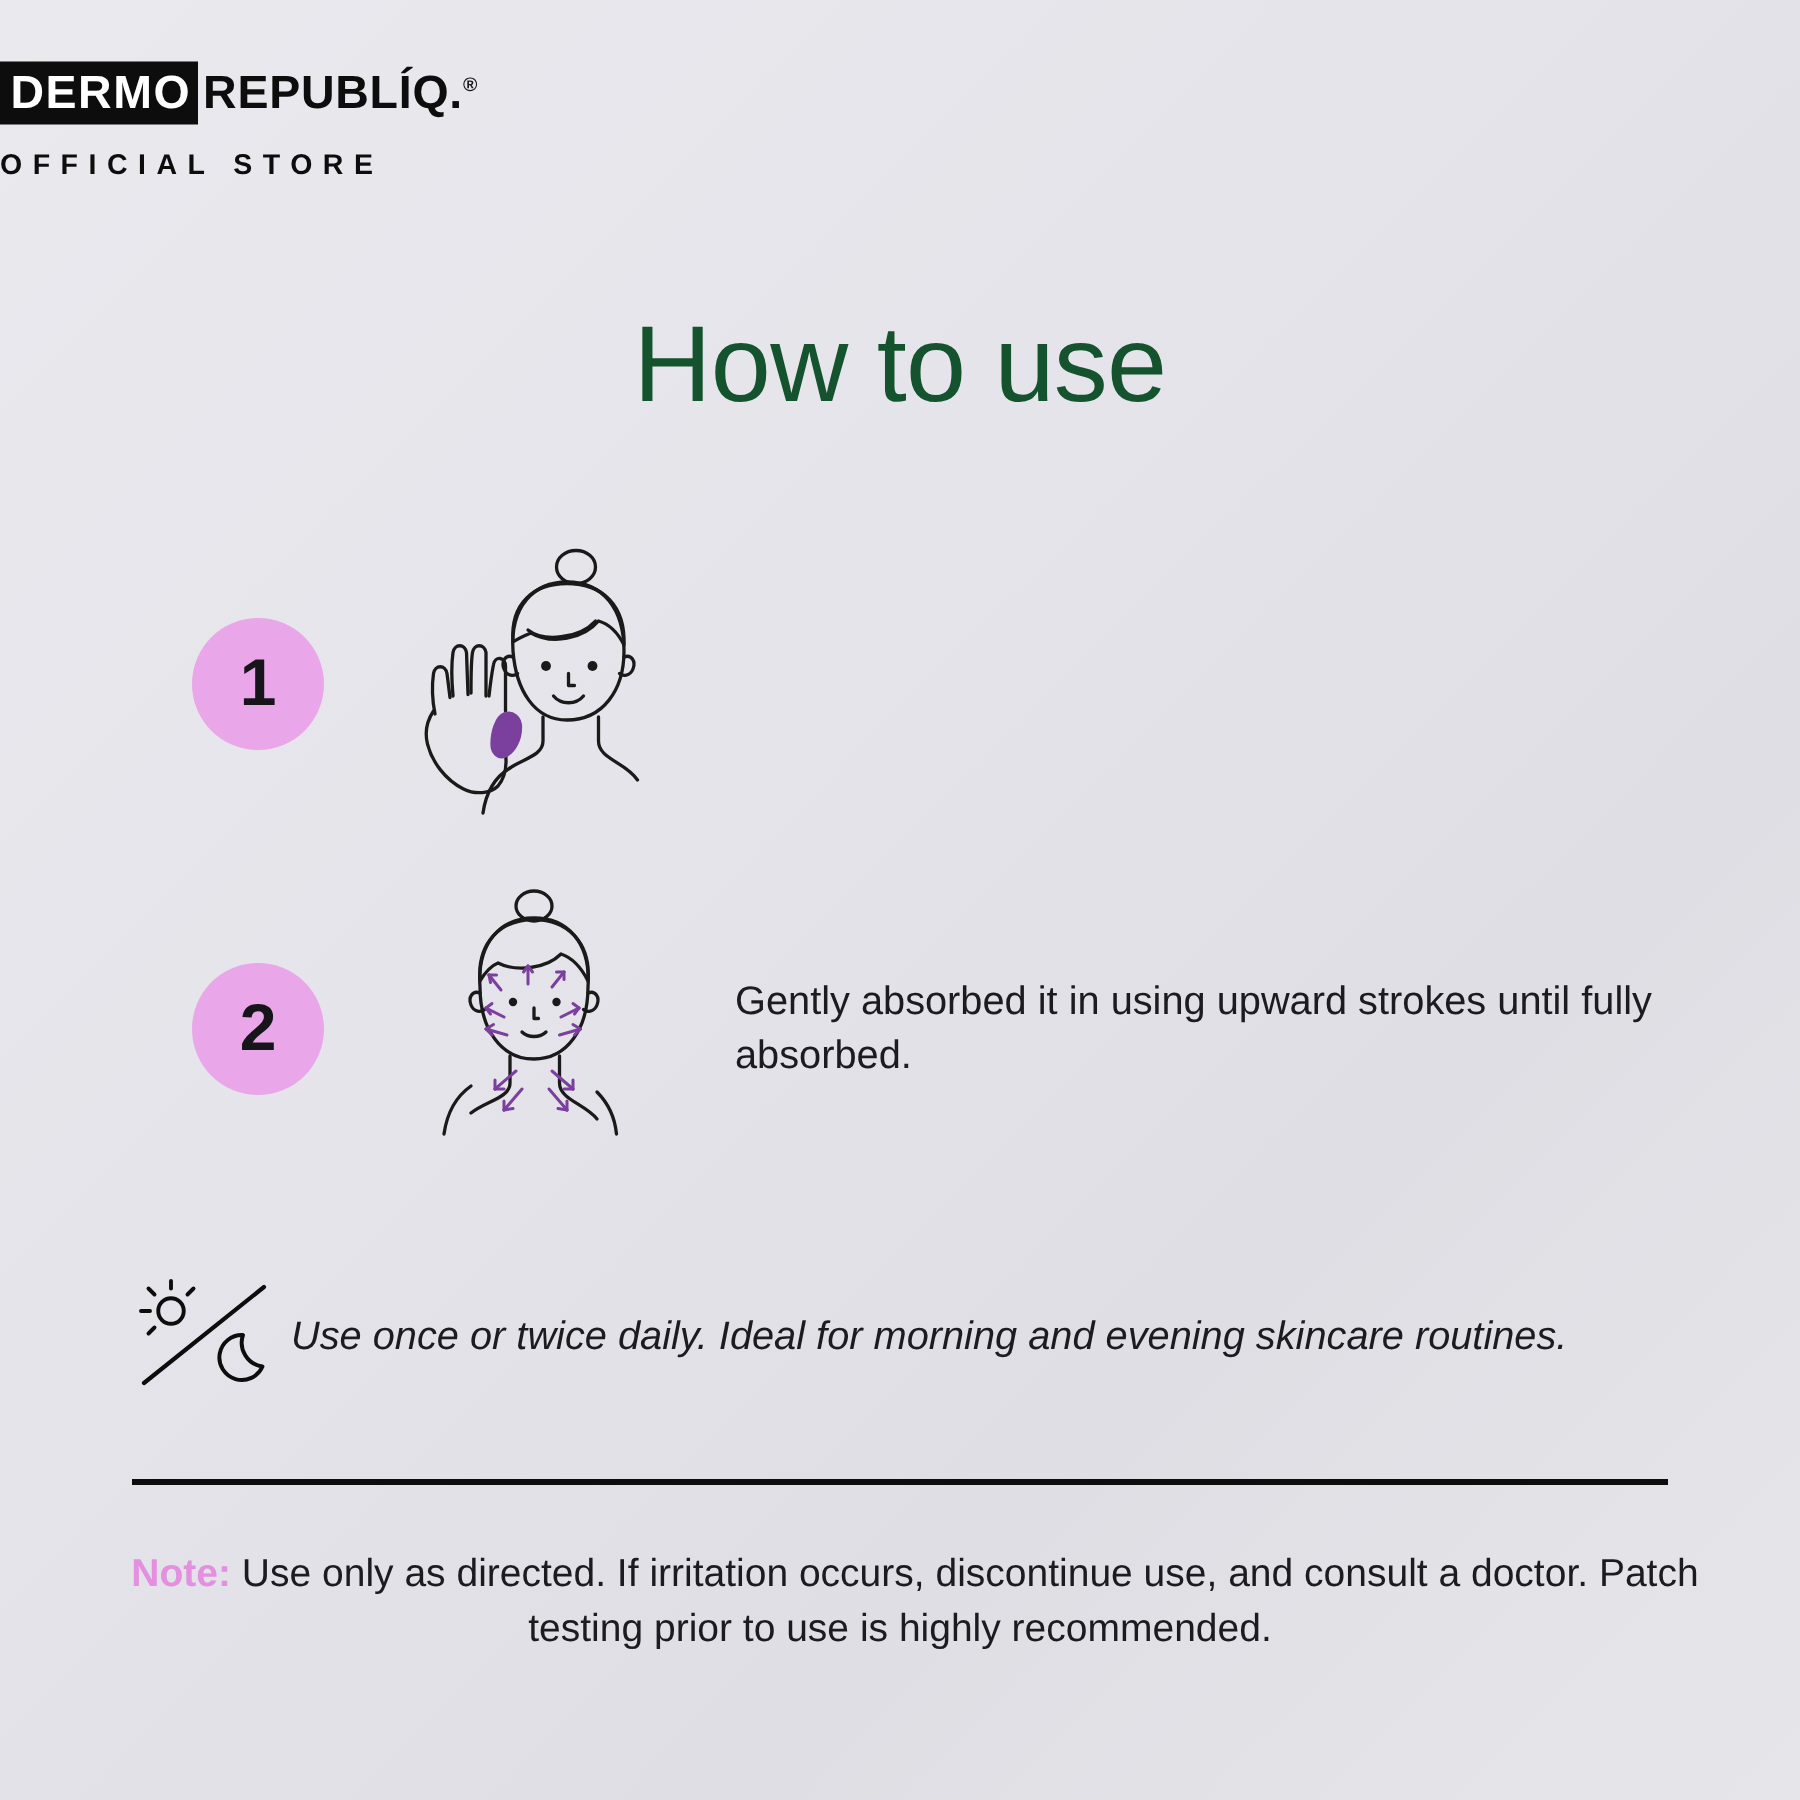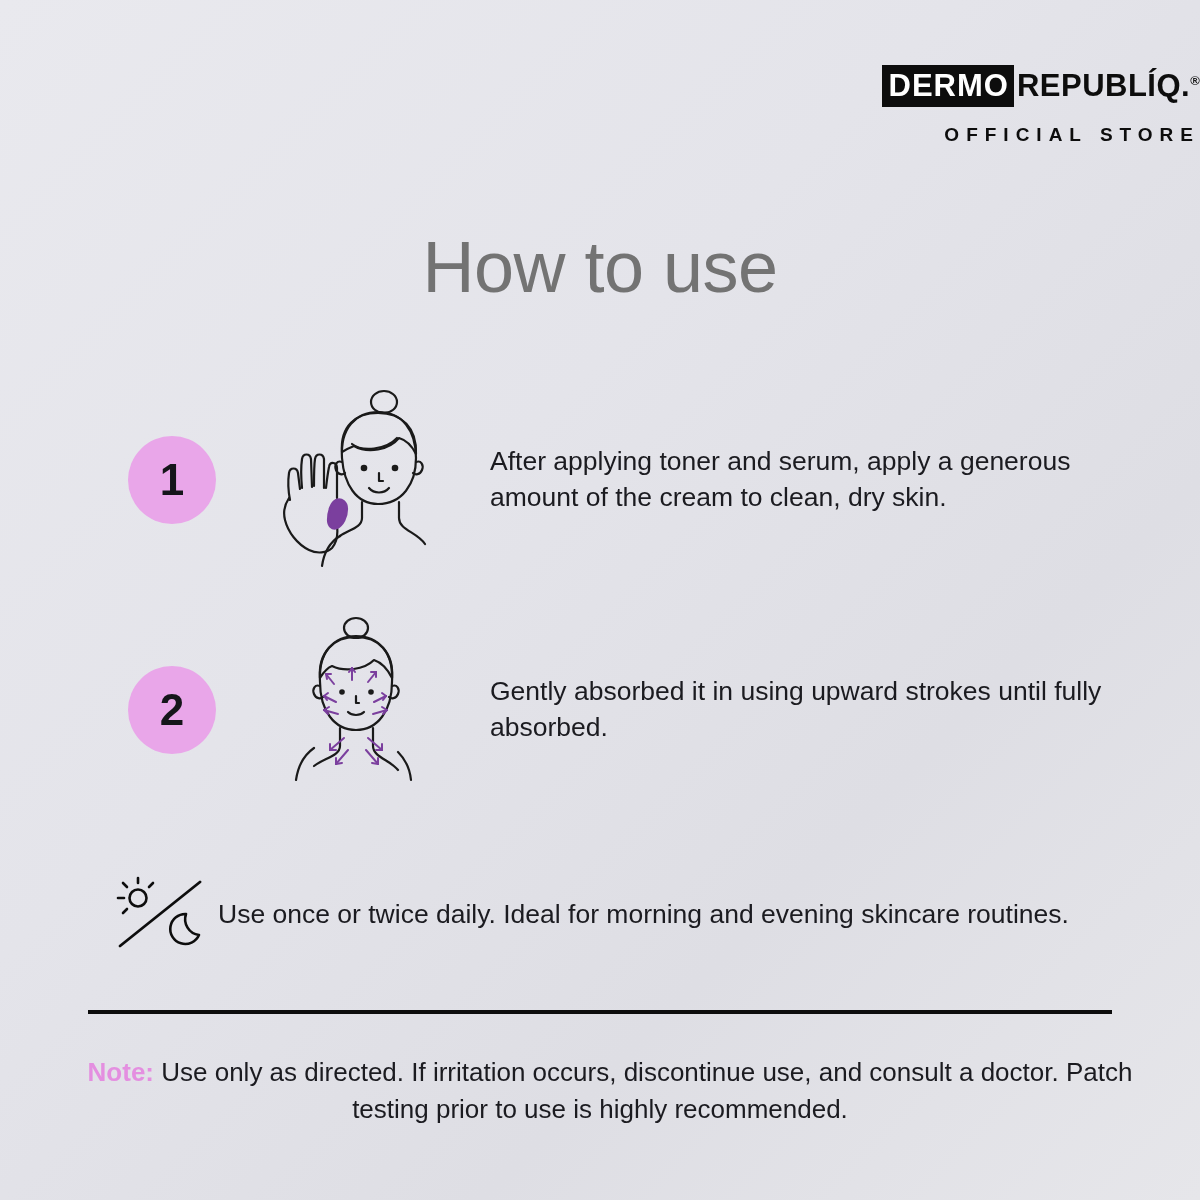--- a/index.html
+++ b/index.html
@@ -11,22 +11,22 @@
     height: 1200px;
     font-family: "Liberation Sans", sans-serif;
     background: linear-gradient(135deg, #e9e9ee 0%, #e4e4ea 40%, #dedee4 70%, #e6e6ea 100%);
     color: #1a1a1a;
     overflow: hidden;
     position: relative;
   }
 
   
   .brand {
-    padding-top: 68px;
-    text-align: right;
+    padding-top: 44px;
+    text-align: left;
   }
   .brand-logo {
     font-size: 31px;
     letter-spacing: 0.2px;
     font-weight: 700;
     display: inline-block;
     white-space: nowrap;
   }
   .brand-logo .dermo {
     background: #0d0d0d;
@@ -49,21 +49,21 @@
     letter-spacing: 7px;
     color: #0d0d0d;
     font-weight: 700;
   }
 
   
   .title {
     text-align: center;
     font-size: 72px;
     font-weight: 400;
-    color: #737373;
+    color: #14532d;
     margin-top: 80px;
     letter-spacing: -0.5px;
   }
 
   
   .steps {
     margin-top: 72px;
   }
   .step {
     display: flex;
@@ -102,21 +102,22 @@
   }
 
   #step-1 { margin-top: 0; }
   #step-2 { margin-top: 30px; }
 
   
   .frequency {
     display: flex;
     align-items: center;
     margin-top: 66px;
-    padding-left: 112px;
+    padding-left: 88px;
+    font-style: italic;
   }
   .frequency-icon {
     width: 96px;
     height: 76px;
     flex: 0 0 auto;
   }
   .frequency-text {
     font-size: 26.5px;
     color: #1b1b20;
     margin-left: 10px;
@@ -189,21 +190,20 @@
         <path d="M34 120 c-2 -10 -2 -20 -1 -27 1 -6 8 -6 9 0 l2 16"></path>
         <path d="M46 108 c-1 -11 -1 -22 0 -29 1 -6 8 -6 9 0 l1 28"></path>
         <path d="M58 106 c0 -11 0 -21 1 -27 1 -6 8 -6 9 0 l0 29"></path>
         <path d="M70 108 c1 -9 2 -16 3 -21 1 -6 8 -5 8 1 l0 30"></path>
         <path d="M33 118 c-4 6 -6 14 -4 22 3 12 12 24 24 30 8 4 18 3 23 -2 5 -6 6 -14 5 -22"></path>
 
         <path d="M80 120 c6 -2 11 2 11 9 0 8 -4 16 -10 19 -5 2 -9 -2 -9 -8 0 -8 3 -18 8 -20 Z" fill="#7b3f9e" stroke="#7b3f9e"></path>
       </svg>
     </div>
 
-    <div class="step-text">After applying toner and serum, apply a generous amount of the cream to clean, dry skin.</div>
   </div>
 
   <div class="step" id="step-2">
     <div class="step-badge">2</div>
 
     <div class="step-illus">
       <svg width="200" height="200" viewBox="0 0 200 200" fill="none" stroke="#1a1a1a" stroke-width="2.2" stroke-linecap="round" stroke-linejoin="round">
 
         <ellipse cx="100" cy="18" rx="12" ry="10"></ellipse>
 

